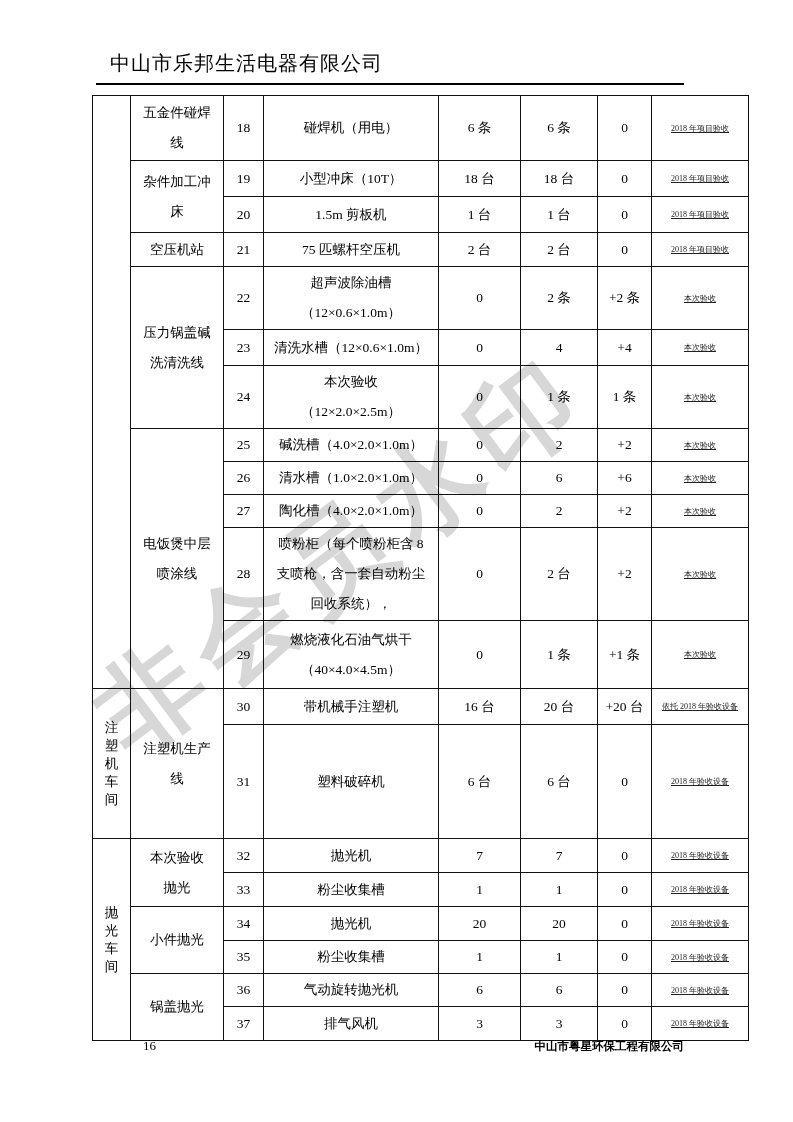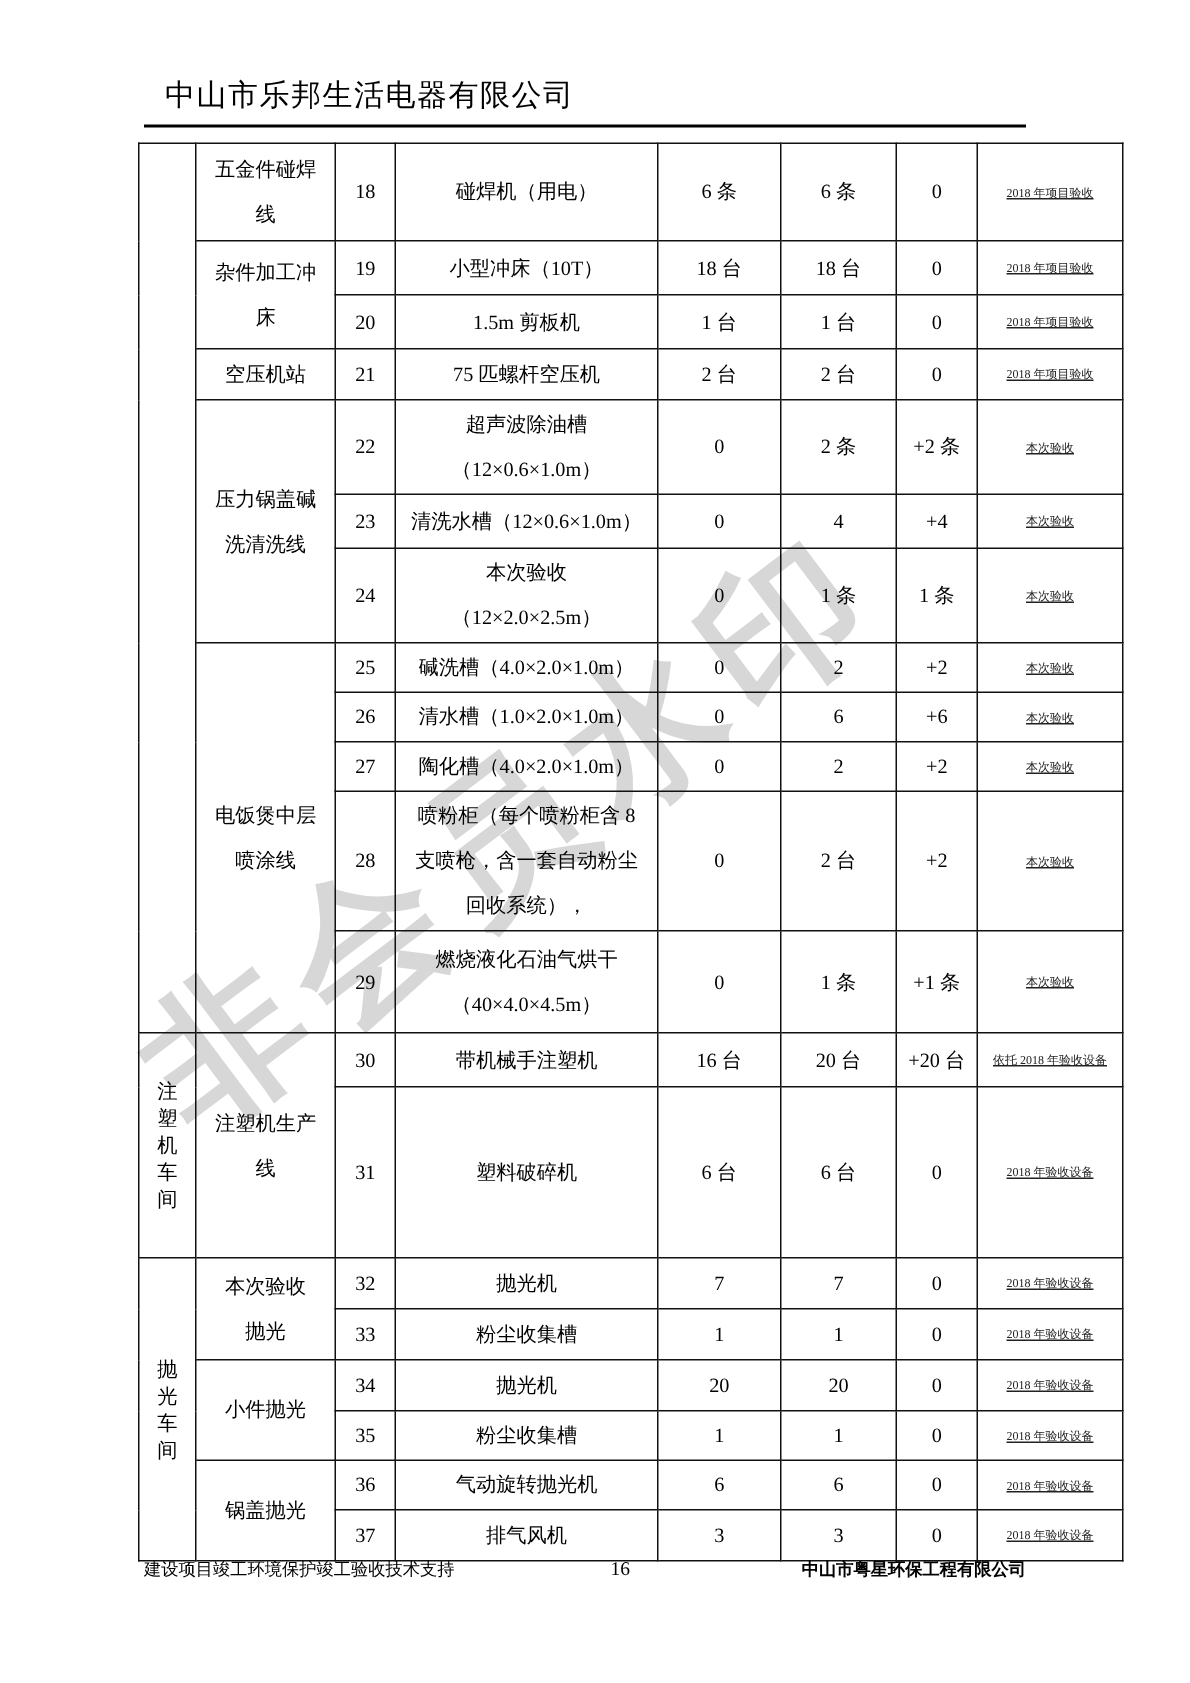--- a/index.html
+++ b/index.html
@@ -360,18 +360,17 @@
         <td class="qty">3</td>
         <td class="qty">3</td>
         <td class="chg">0</td>
         <td class="rem">2018 年验收设备</td>
       </tr>
 
     </tbody>
   </table>
 
   <div class="footer">
-    <span class="f-left">建设项目竣工环境保护竣工验收技术支持</span>
     <span class="f-page">16</span>
     <span class="f-right">中山市粤星环保工程有限公司</span>
   </div>
 
 </div>
 
 </body></html>

